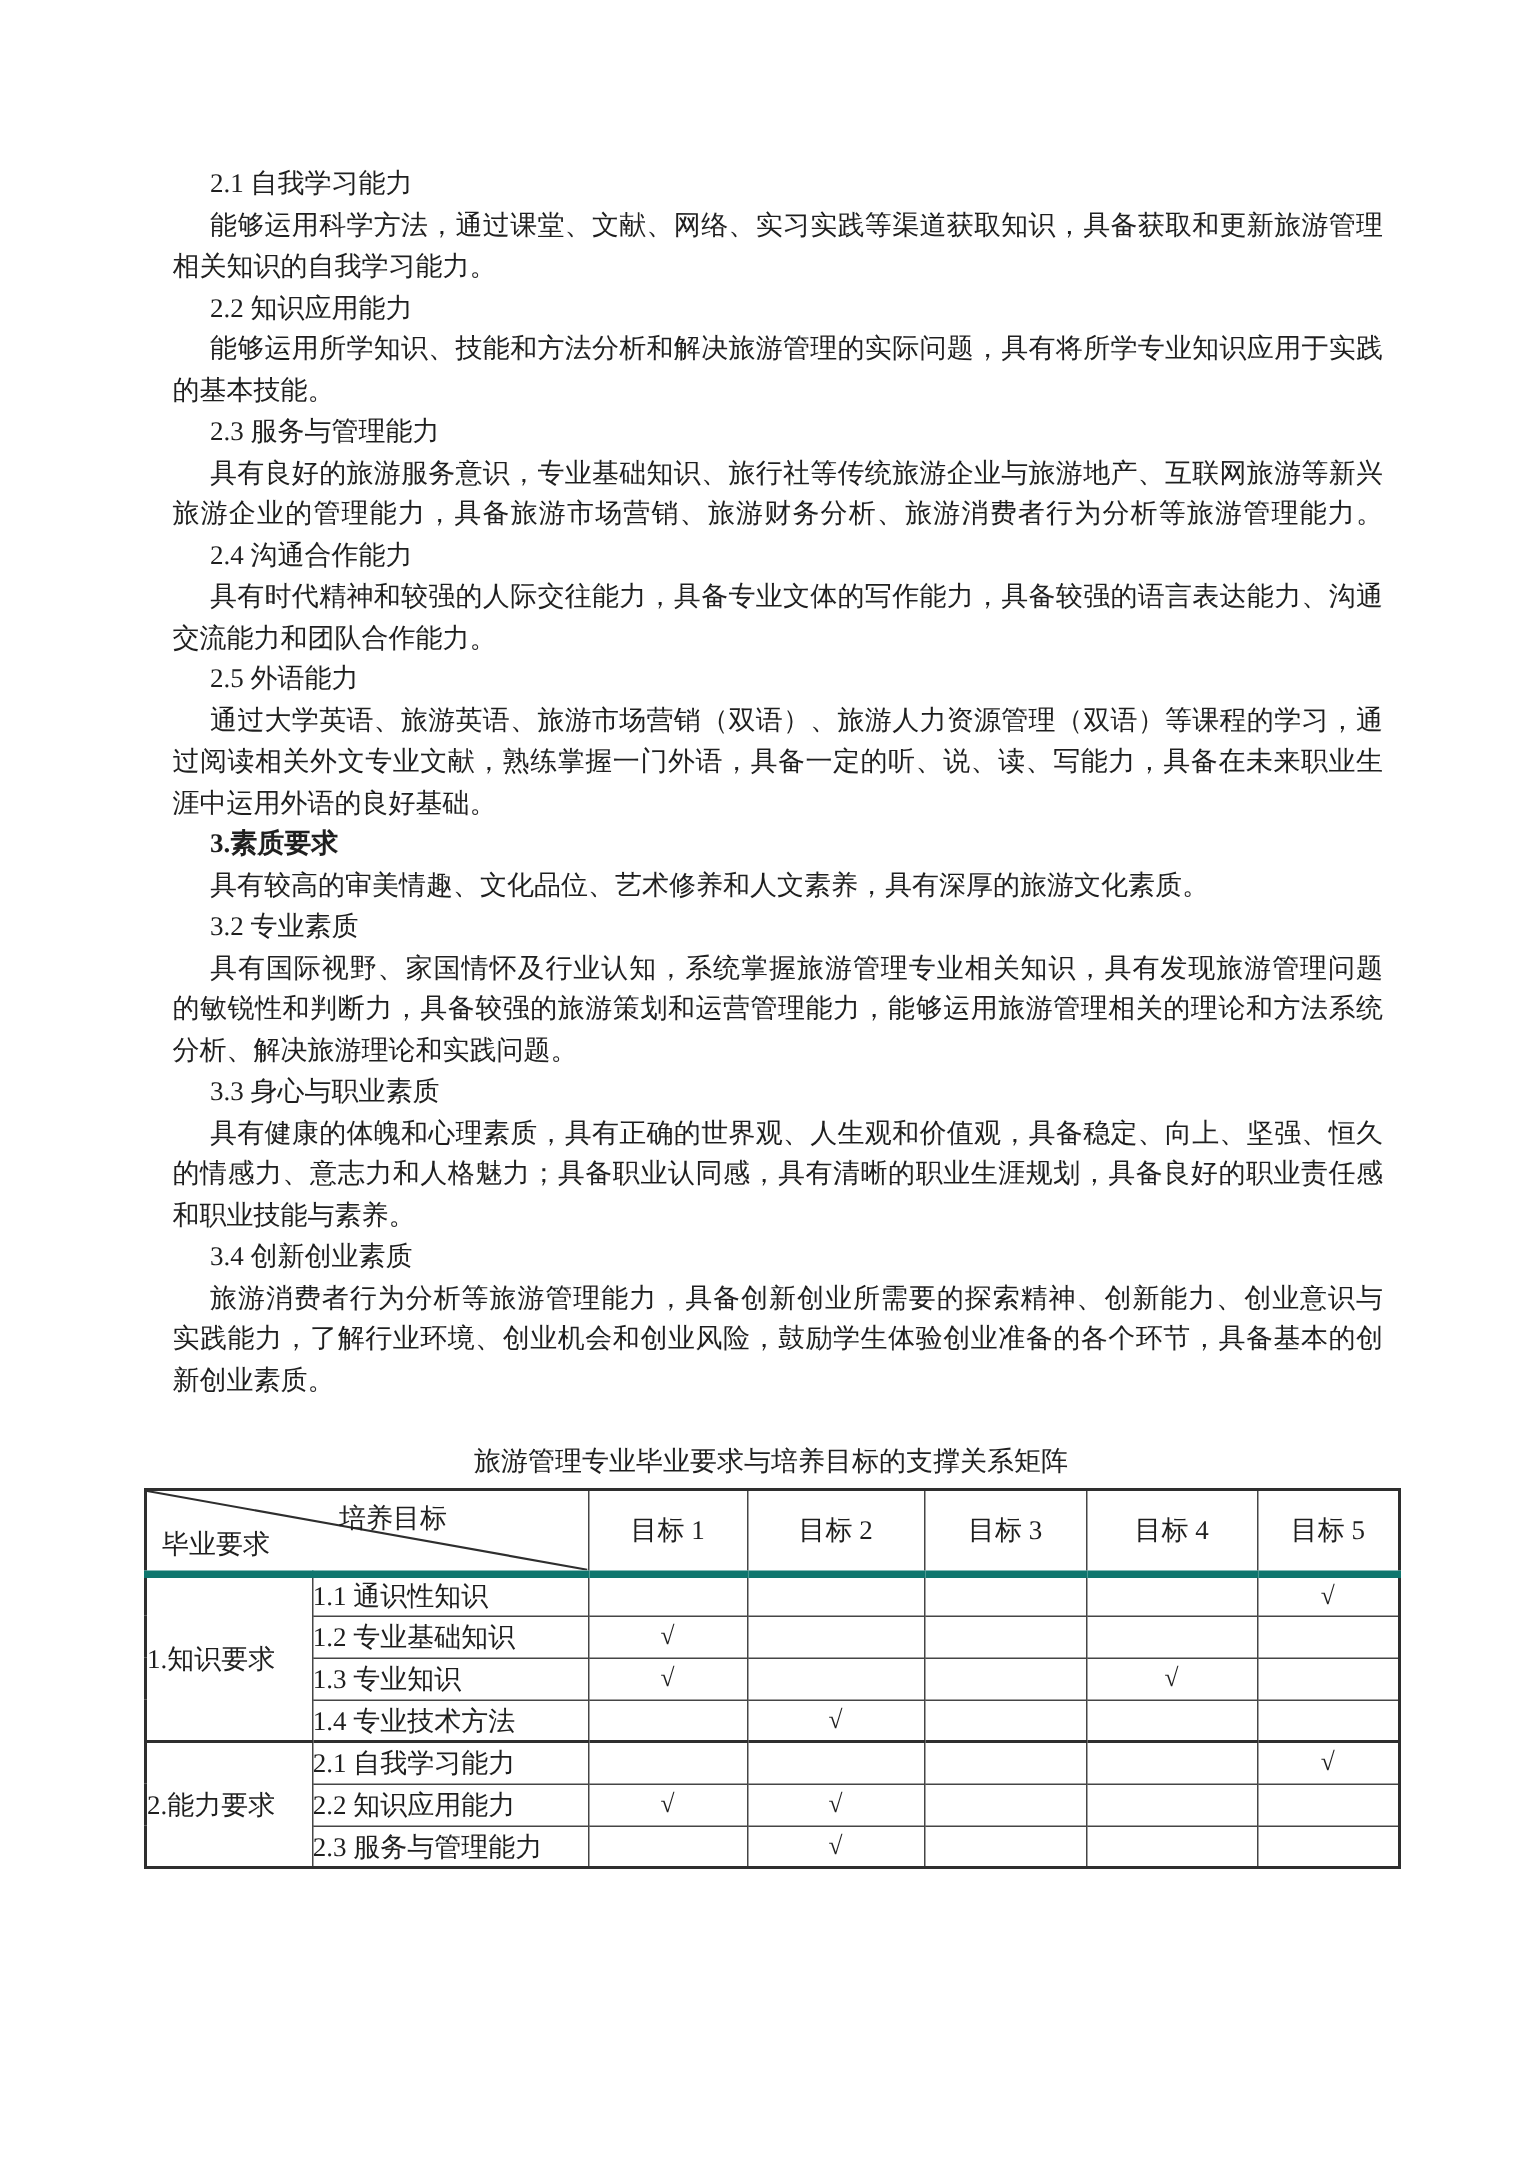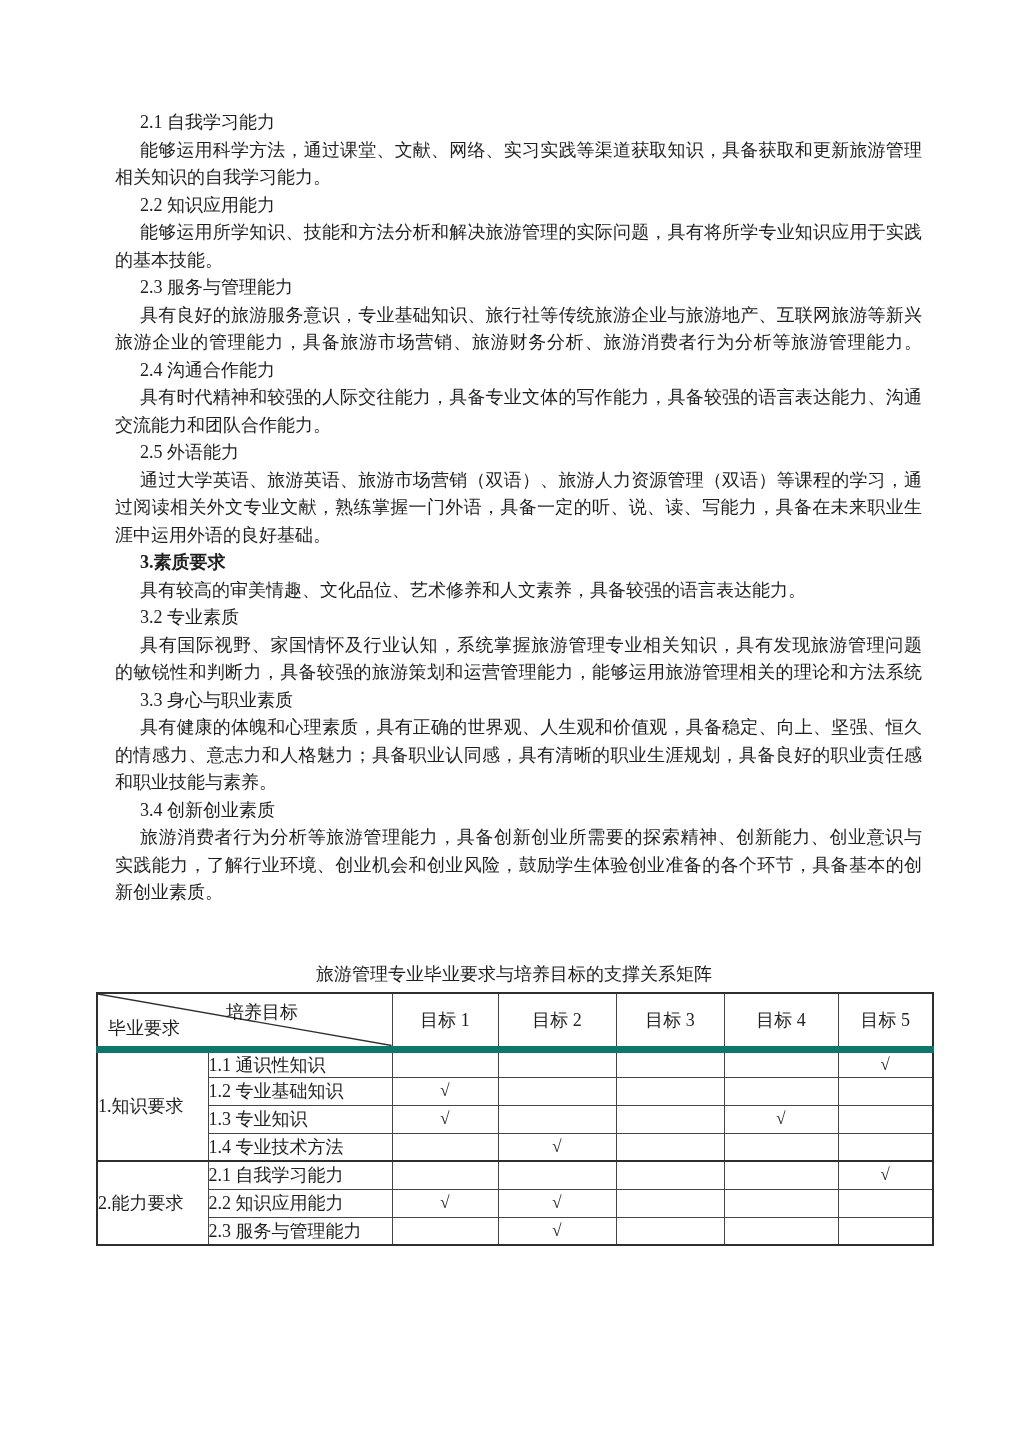--- a/index.html
+++ b/index.html
@@ -25,21 +25,21 @@
   table.matrix {
     border-collapse:collapse; table-layout:fixed; width:836px;
     border:2px solid #2e2e2e; font-size:18px;
   }
   table.matrix th, table.matrix td {
     border:1px solid #454545; padding:0; vertical-align:middle;
     font-weight:normal; overflow:hidden;
   }
   table.matrix thead tr { height:56px; }
   table.matrix tbody tr { height:28px; }
-  table.matrix thead th { border-bottom:7px solid #0f766e; }
+  table.matrix thead th { border-bottom:5px solid #0f766e; }
   table.matrix tr.group-start td { border-top:2px solid #2e2e2e; }
   th.corner { position:relative; }
   th.corner svg.diag { position:absolute; left:0; top:0; width:100%; height:100%; display:block; }
   .c-top { position:absolute; top:6px; left:128px; white-space:nowrap; }
   .c-bottom { position:absolute; bottom:6px; left:10px; white-space:nowrap; }
   th.goal { text-align:center; }
   td.group { padding-left:7px; text-align:left; }
   td.item { padding-left:12px; text-align:left; }
   td.check { text-align:center; font-size:17px; }
 </style>
@@ -58,24 +58,25 @@
       <div class="line indent full">具有良好的旅游服务意识，专业基础知识、旅行社等传统旅游企业与旅游地产、互联网旅游等新兴</div>
       <div class="line full">旅游企业的管理能力，具备旅游市场营销、旅游财务分析、旅游消费者行为分析等旅游管理能力。</div>
       <div class="line indent">2.4 沟通合作能力</div>
       <div class="line indent full">具有时代精神和较强的人际交往能力，具备专业文体的写作能力，具备较强的语言表达能力、沟通</div>
       <div class="line">交流能力和团队合作能力。</div>
       <div class="line indent">2.5 外语能力</div>
       <div class="line indent full">通过大学英语、旅游英语、旅游市场营销（双语）、旅游人力资源管理（双语）等课程的学习，通</div>
       <div class="line full">过阅读相关外文专业文献，熟练掌握一门外语，具备一定的听、说、读、写能力，具备在未来职业生</div>
       <div class="line">涯中运用外语的良好基础。</div>
       <div class="line indent bold">3.素质要求</div>
-      <div class="line indent">具有较高的审美情趣、文化品位、艺术修养和人文素养，具备较强的语言表达能力。</div>
+      <div class="line indent">具有较高的审美情趣、文化品位、艺术修养和人文素养，具有深厚的旅游文化素质。</div>
       <div class="line indent">3.2 专业素质</div>
       <div class="line indent full">具有国际视野、家国情怀及行业认知，系统掌握旅游管理专业相关知识，具有发现旅游管理问题</div>
       <div class="line full">的敏锐性和判断力，具备较强的旅游策划和运营管理能力，能够运用旅游管理相关的理论和方法系统</div>
+      <div class="line">分析、解决旅游理论和实践问题。</div>
       <div class="line indent">3.3 身心与职业素质</div>
       <div class="line indent full">具有健康的体魄和心理素质，具有正确的世界观、人生观和价值观，具备稳定、向上、坚强、恒久</div>
       <div class="line full">的情感力、意志力和人格魅力；具备职业认同感，具有清晰的职业生涯规划，具备良好的职业责任感</div>
       <div class="line">和职业技能与素养。</div>
       <div class="line indent">3.4 创新创业素质</div>
       <div class="line indent full">旅游消费者行为分析等旅游管理能力，具备创新创业所需要的探索精神、创新能力、创业意识与</div>
       <div class="line full">实践能力，了解行业环境、创业机会和创业风险，鼓励学生体验创业准备的各个环节，具备基本的创</div>
       <div class="line">新创业素质。</div>
     </div>
   <div class="matrix-title">旅游管理专业毕业要求与培养目标的支撑关系矩阵</div>

